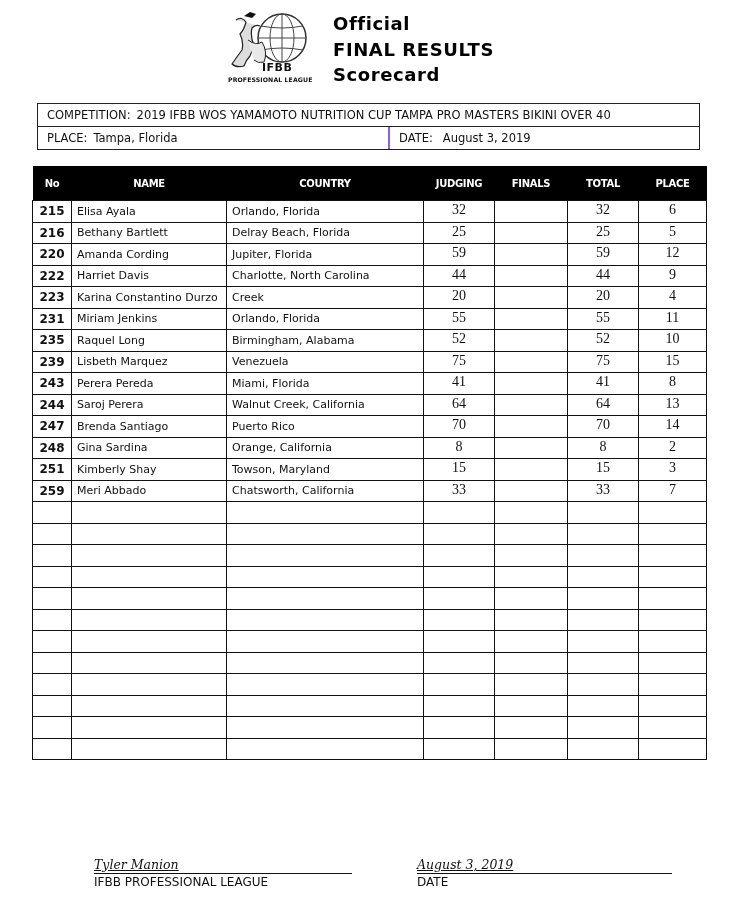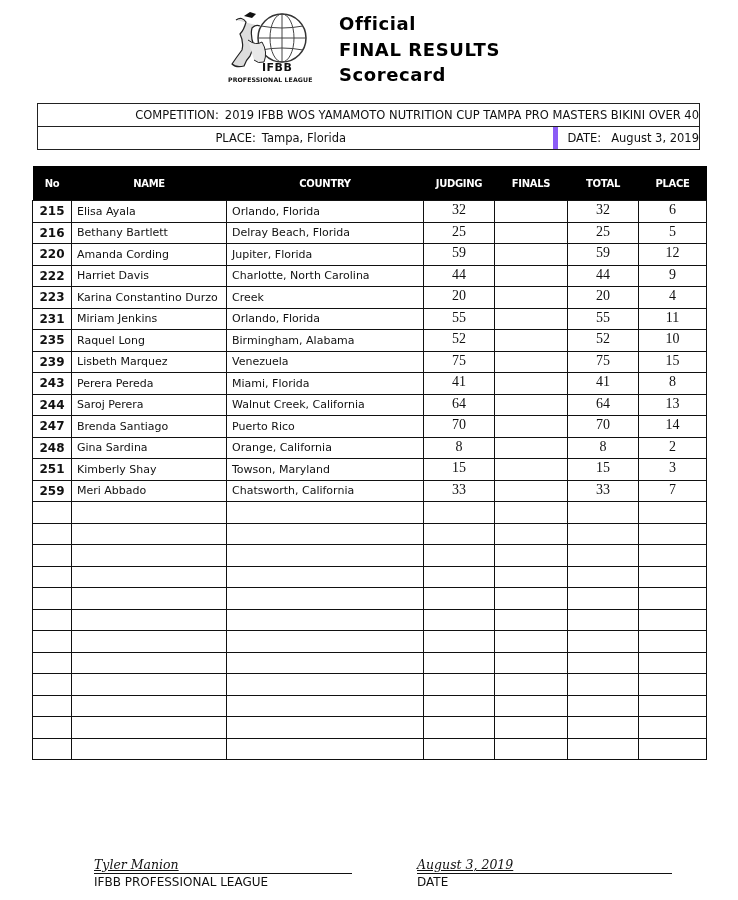--- a/index.html
+++ b/index.html
@@ -1,24 +1,24 @@
 <!DOCTYPE html>
 <html><head>
 <meta charset="utf-8">
 <style>
   html, body { margin: 0; padding: 0; background: #ffffff; }
   body { width: 738px; height: 900px; position: relative; overflow: hidden; font-family: "DejaVu Sans", sans-serif; color: #111; }
   .logo-area { position: absolute; left: 224px; top: 10px; width: 100px; height: 76px; }
   .title-block { position: absolute; left: 333px; top: 11px; font-family: "DejaVu Sans", sans-serif; font-weight: bold; font-size: 18px; line-height: 25.5px; letter-spacing: 0.6px; color: #000; }
-  .title-block div { white-space: nowrap; margin-left: 6px; }
+  .title-block div { white-space: nowrap; }
   .info-box { position: absolute; left: 37px; top: 103px; width: 661px; border: 1px solid #222; font-size: 11.5px; font-family: "DejaVu Sans", sans-serif; }
-  .info-row { display: flex; height: 22px; align-items: center; justify-content: flex-end; }
+  .info-row { display: flex; height: 22px; align-items: center; }
   .info-row + .info-row { border-top: 1px solid #222; }
   .info-cell { padding-left: 9px; white-space: nowrap; height: 100%; display: flex; align-items: center; box-sizing: border-box; }
-  .info-cell.place { width: 352px; border-right: 5px solid #8b5cf6; }
+  .info-cell.place { width: 352px; border-right: 2px solid #8b5cf6; }
   .info-gap { display: inline-block; width: 6px; }
   table.results { position: absolute; left: 32px; top: 166px; width: 674px; border-collapse: collapse; table-layout: fixed; font-size: 11.5px; }
   table.results th { background: #000; color: #fff; font-family: "DejaVu Sans", sans-serif; font-size: 10px; font-weight: bold; height: 34px; padding: 0; text-align: center; letter-spacing: -0.3px; }
   table.results td { border: 1px solid #111; height: 21.5px; padding: 0; box-sizing: border-box; white-space: nowrap; overflow: hidden; }
   td.no { font-family: "DejaVu Sans", sans-serif; font-weight: bold; text-align: center; font-size: 12px; }
   td.name, td.country { font-family: "DejaVu Sans", sans-serif; padding-left: 5px !important; font-size: 11px; }
   td.num { font-family: "Liberation Serif", serif; text-align: center; font-size: 14px; vertical-align: top; line-height: 18px; }
   .sig { position: absolute; top: 855px; font-size: 11.5px; font-family: "DejaVu Sans", sans-serif; margin-left: 48px; }
   .sig .line { border-bottom: 1px solid #111; height: 18px; position: relative; }
   .sig .script { font-family: "DejaVu Serif", serif; font-style: italic; font-size: 12.5px; position: absolute; left: 0; top: 2px; text-decoration: underline; }

